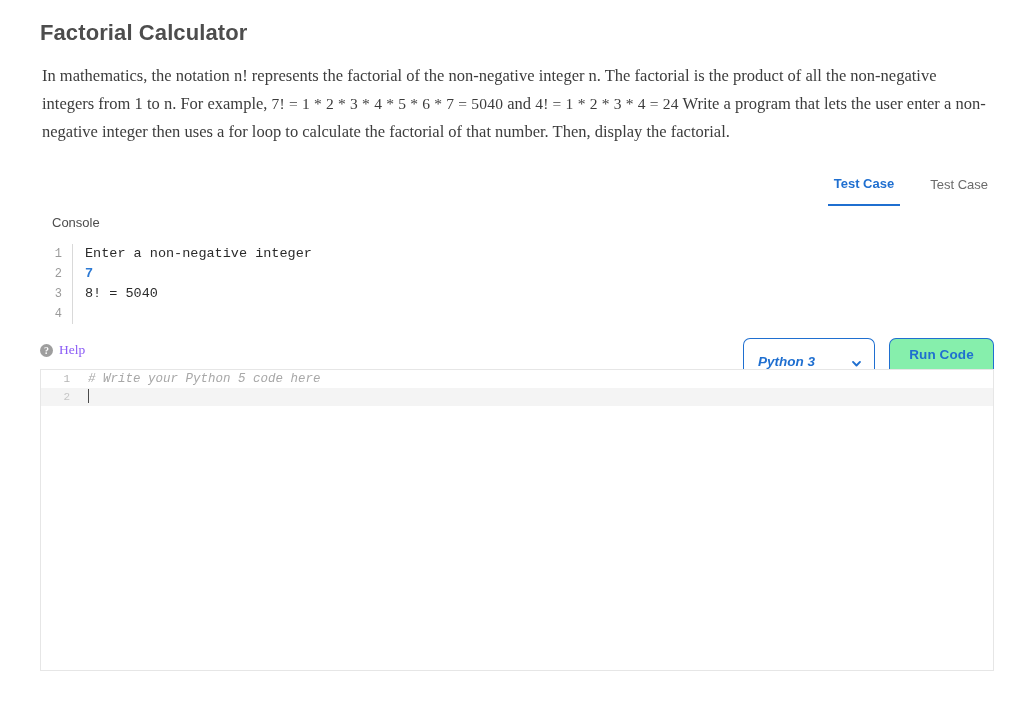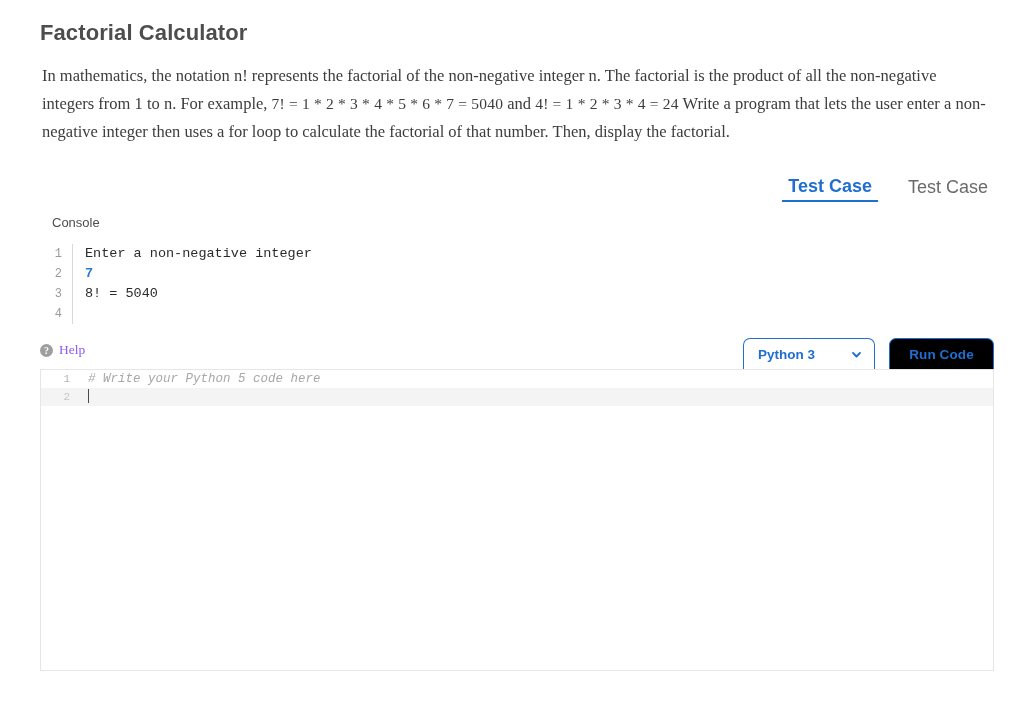--- a/index.html
+++ b/index.html
@@ -58,23 +58,23 @@
   .testcase-tabs {
     position: absolute;
     right: 30px;
     top: 175px;
     display: flex;
     align-items: center;
     gap: 24px;
   }
   .tc-tab {
     font-family: "Liberation Sans", sans-serif;
-    font-size: 18px;
+    font-size: 13px;
     color: #6b6b6b;
-    padding-bottom: 3px;
+    padding-bottom: 13px;
     cursor: pointer;
     white-space: nowrap;
     background: none;
     border: none;
   }
   .tc-tab.active {
     color: #1f6fd0;
     font-weight: 700;
     border-bottom: 2px solid #1f6fd0;
   }
@@ -166,24 +166,25 @@
     position: absolute;
     left: 703px;
     top: 0;
     width: 132px;
     height: 31px;
     border: 1.5px solid #1f6fd0;
     border-bottom: none;
     border-radius: 7px 7px 0 0;
     background: #ffffff;
     display: flex;
-    align-items: center;
+    align-items: flex-end;
     justify-content: space-between;
     padding: 0 12px 0 14px;
     cursor: pointer;
+    font-style: italic;
   }
   .lang-label {
     font-family: "Liberation Sans", sans-serif;
     font-size: 13.5px;
     font-weight: 700;
     color: #1f6fd0;
   }
   .chev {
     width: 11px;
     height: 11px;
@@ -193,21 +194,21 @@
 
   .run-btn {
     position: absolute;
     left: 849px;
     top: 0;
     width: 105px;
     height: 31px;
     border: 1.5px solid #1f6fd0;
     border-bottom: none;
     border-radius: 7px 7px 0 0;
-    background: #000000;
+    background: #86efac;
     display: flex;
     align-items: center;
     justify-content: center;
     cursor: pointer;
     padding: 0;
   }
   .run-label {
     font-family: "Liberation Sans", sans-serif;
     font-size: 13.5px;
     font-weight: 700;

